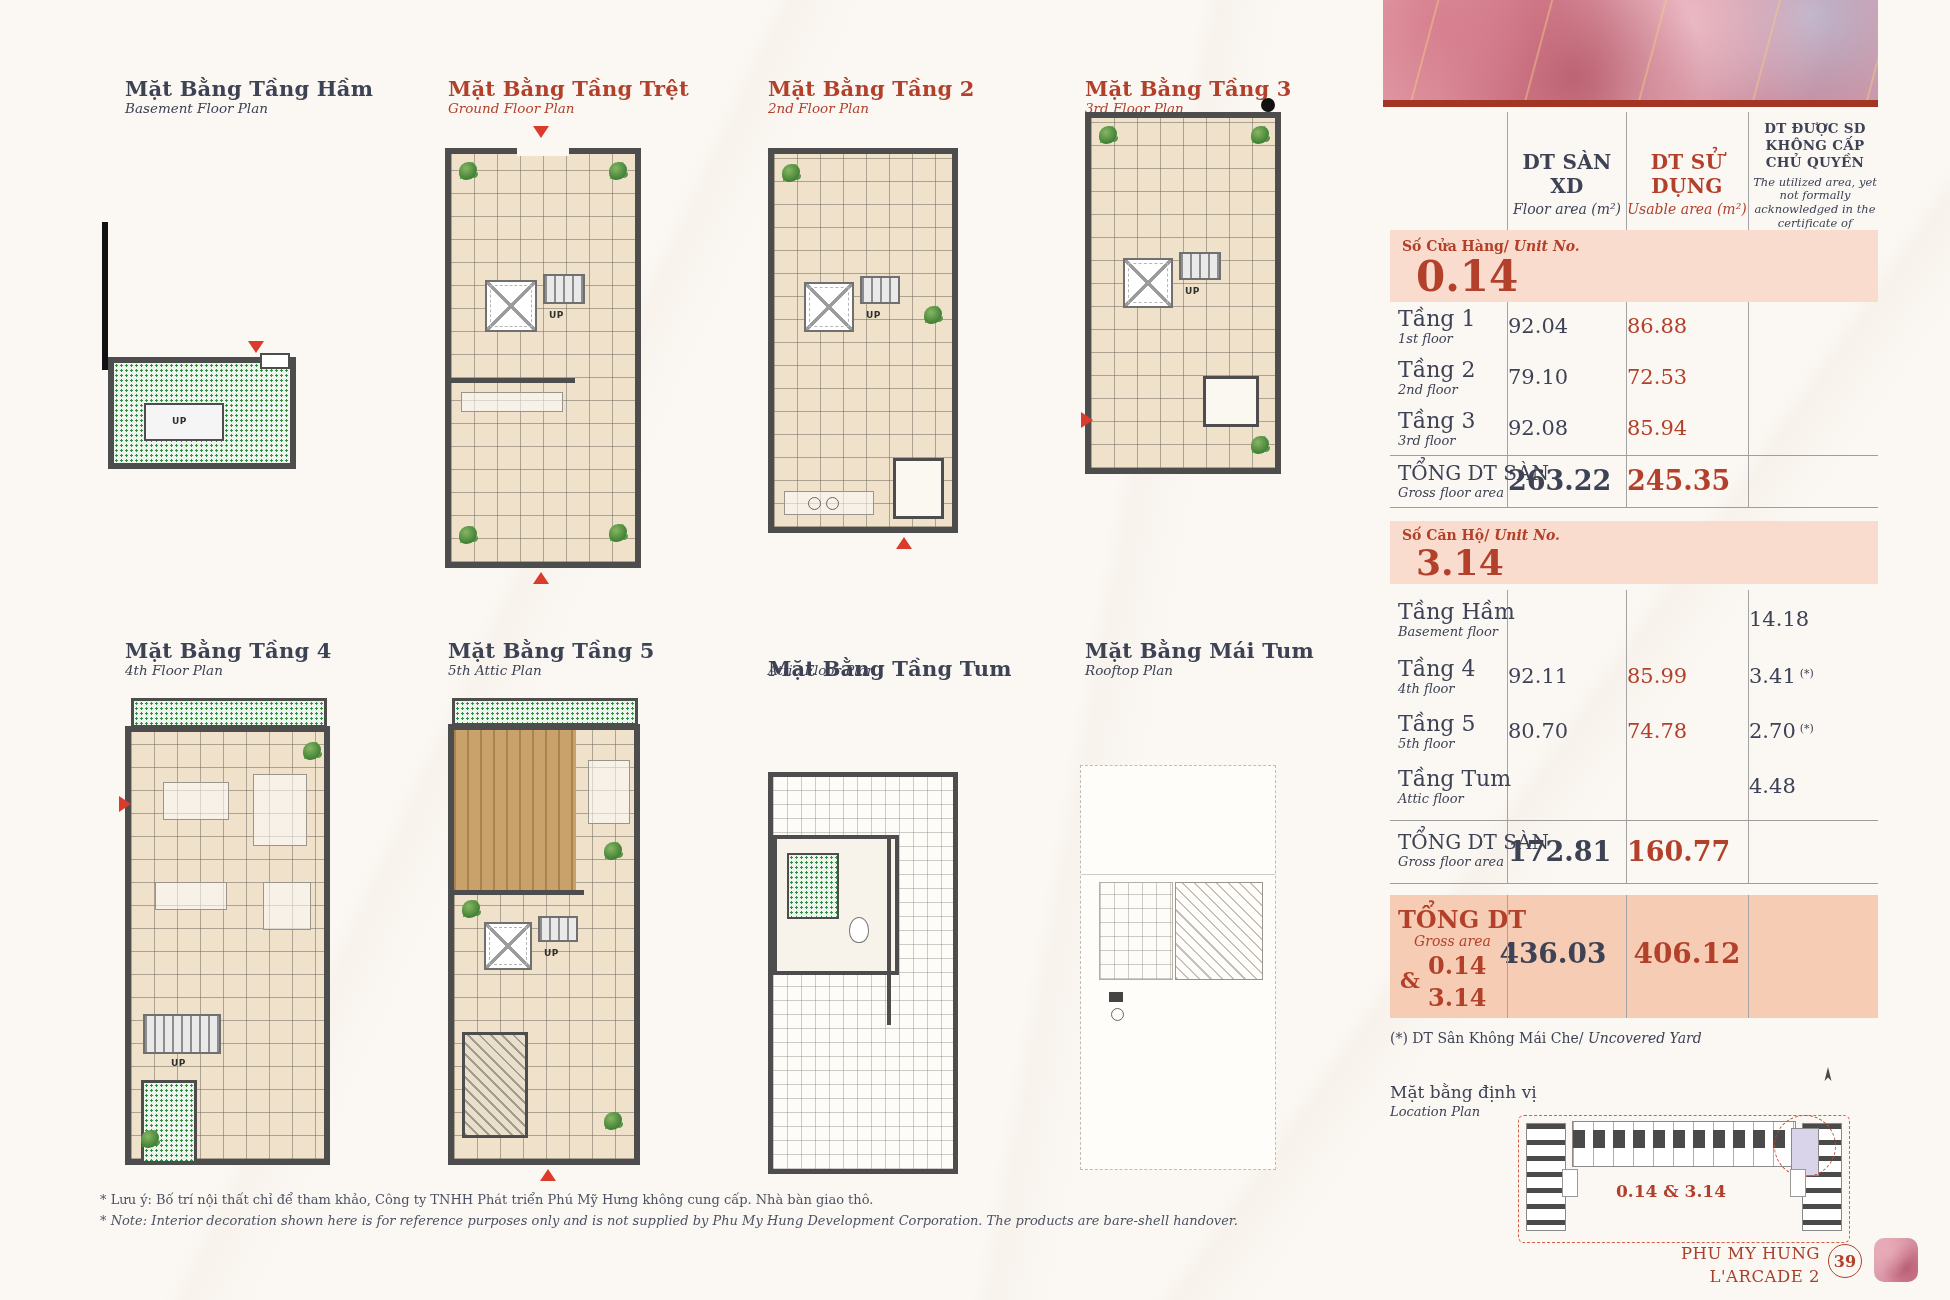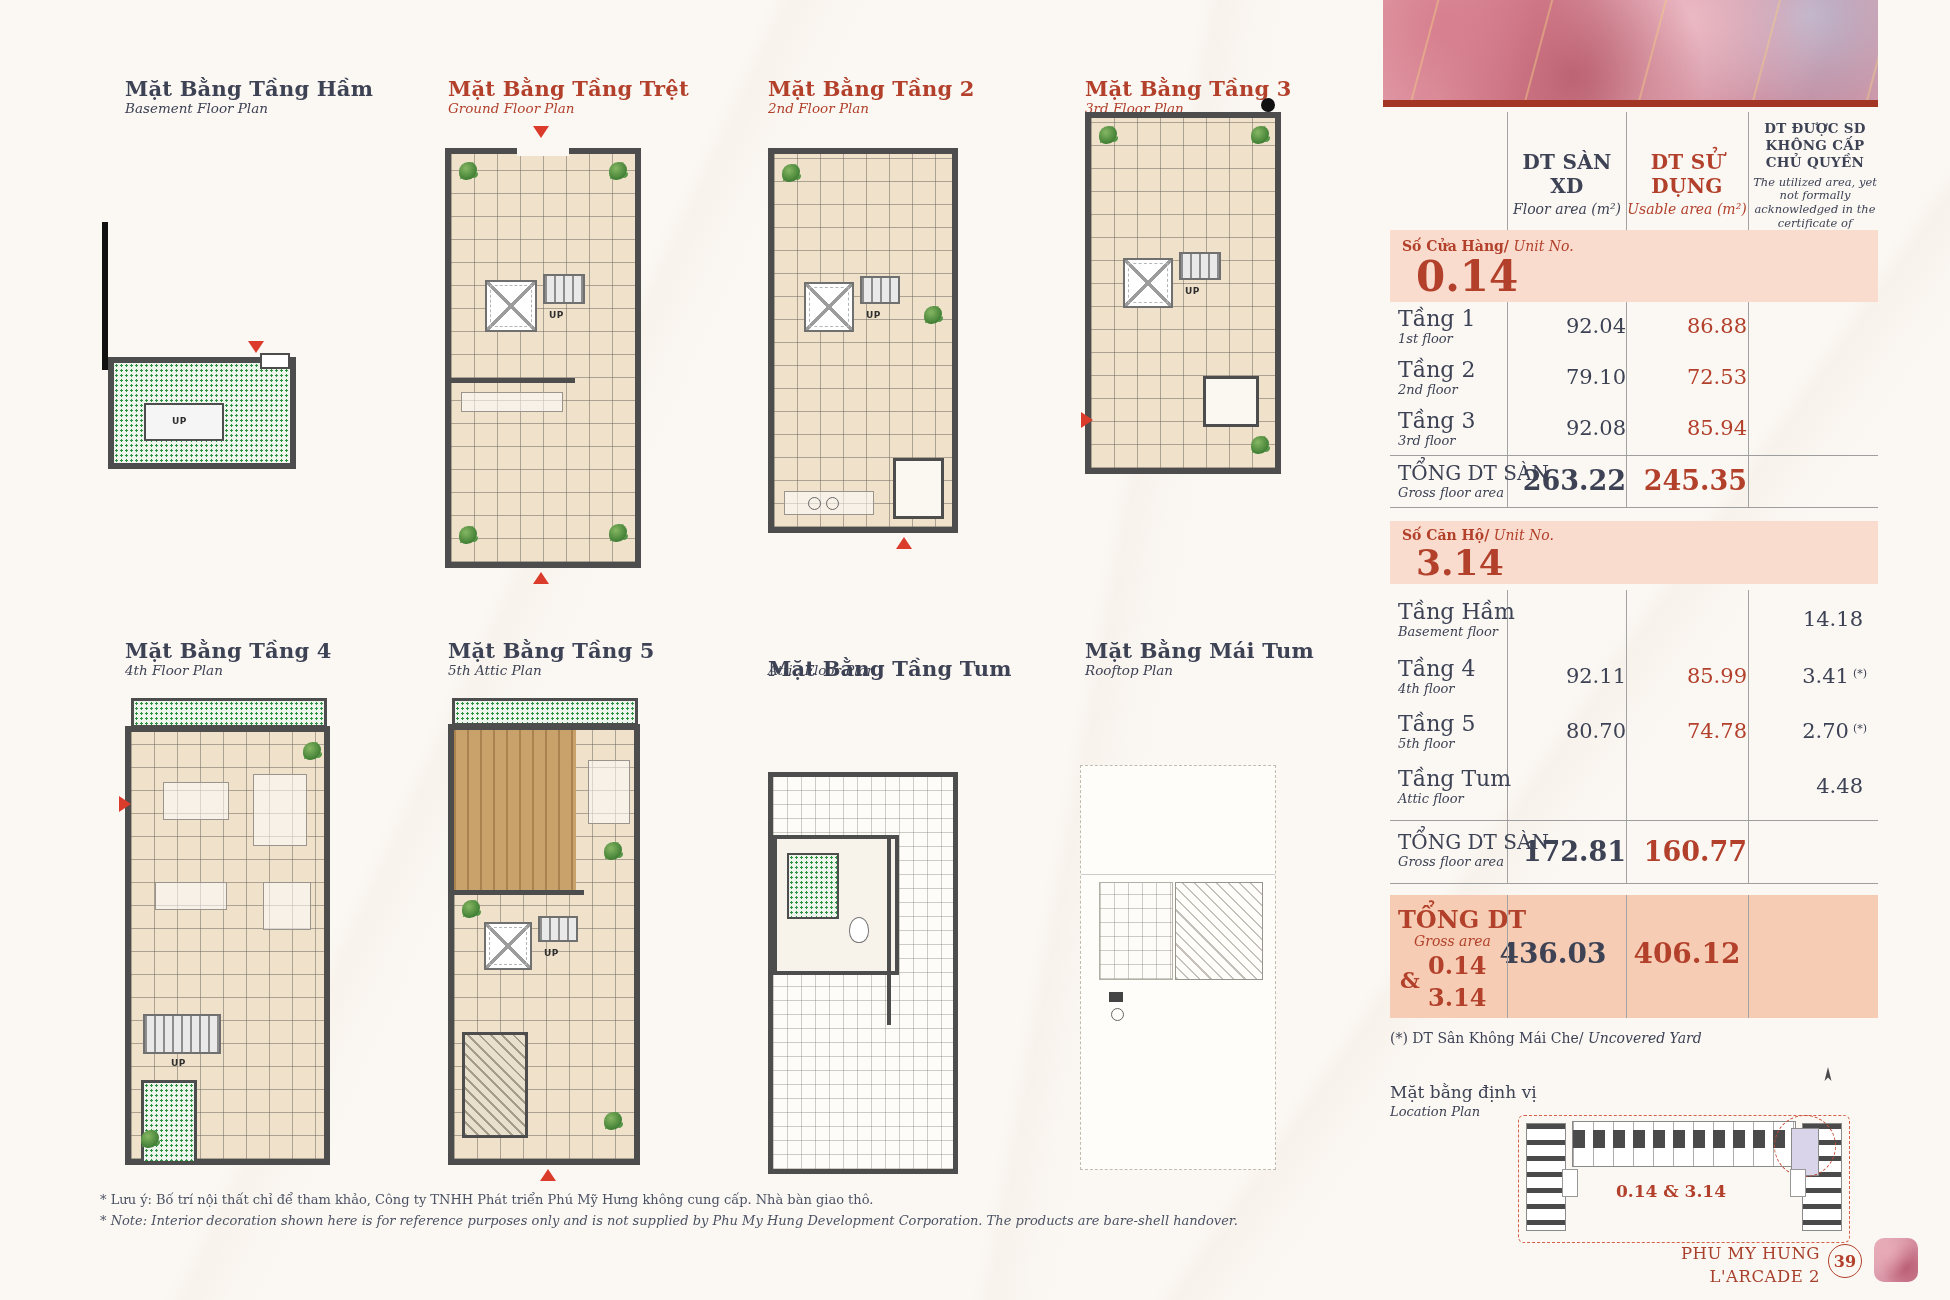--- a/index.html
+++ b/index.html
@@ -63,27 +63,27 @@
   .banner-bar{position:absolute;left:1383px;top:100px;width:495px;height:7px;background:#a23524;}
   .vline{position:absolute;width:1px;background:#a3a3a3;}
   .hline{position:absolute;left:1390px;width:488px;height:1px;background:#9e9e9e;}
   .hcol{position:absolute;text-align:center;}
   .hcol .ht{font-weight:700;font-size:20px;letter-spacing:.3px;}
   .hcol .hs{font-style:italic;font-size:14px;margin-top:3px;}
   .hcol3 .ht{font-size:13.5px;line-height:1.25;}
   .hcol3 .hs{font-size:11.5px;line-height:1.2;margin-top:5px;}
   .ubanner{position:absolute;left:1390px;width:488px;background:#f9dcce;}
   .ubl{position:absolute;left:12px;top:8px;font-size:14px;font-weight:700;color:#b2402b;}
-  .ubl .en{font-weight:400;font-style:italic;}
+  .ubl .en{font-weight:700;font-style:italic;}
   .ubig{position:absolute;left:26px;font-weight:700;color:#b2402b;}
   .trow{position:absolute;left:1390px;width:488px;}
   .rl-vi{display:block;font-size:22px;color:#3d4254;line-height:24px;}
   .rl-en{display:block;font-style:italic;font-size:13px;color:#3d4254;line-height:15px;}
   .rlabel{position:absolute;left:8px;top:5px;}
-  .val{position:absolute;top:12px;font-size:21px;text-align:right;}
+  .val{position:absolute;top:12px;font-size:21px;text-align:left;}
   .vB{left:118px;width:118px;color:#3d4254;}
   .vC{left:237px;width:120px;color:#b2402b;}
   .vD{left:359px;width:118px;color:#3d4254;}
   .star{font-size:11px;position:relative;top:-6px;margin-left:4px;}
   .totrow .rl-vi{font-size:20px;}
   .totrow .val{font-size:27px;font-weight:700;top:10px;}
   .grand{position:absolute;left:1390px;top:895px;width:488px;height:123px;background:#f6cdb4;}
   .gl{position:absolute;color:#b2402b;font-weight:700;}
   .gval{position:absolute;font-size:28px;font-weight:700;text-align:center;top:42px;}
   .fnote{position:absolute;left:1390px;top:1030px;font-size:14px;color:#3d4254;}

